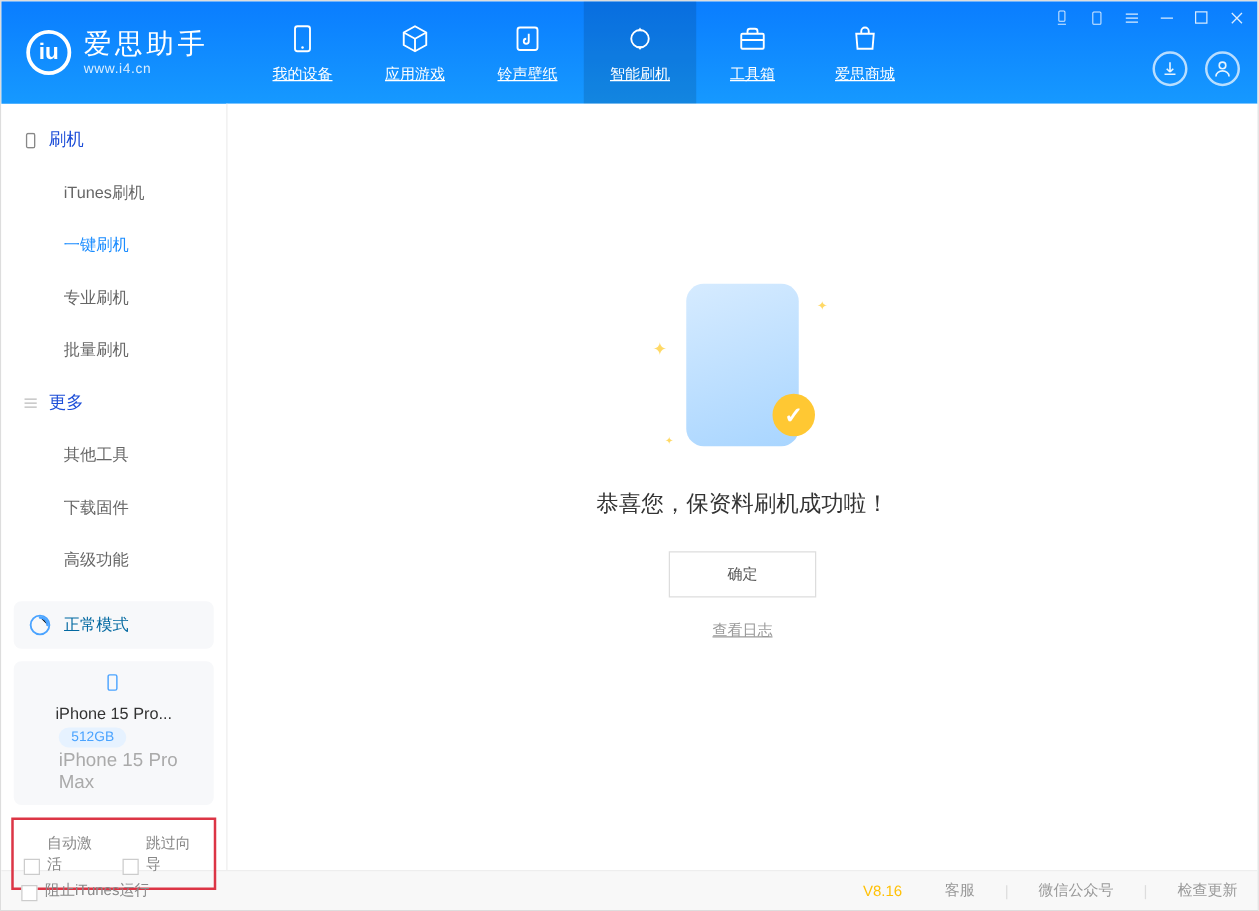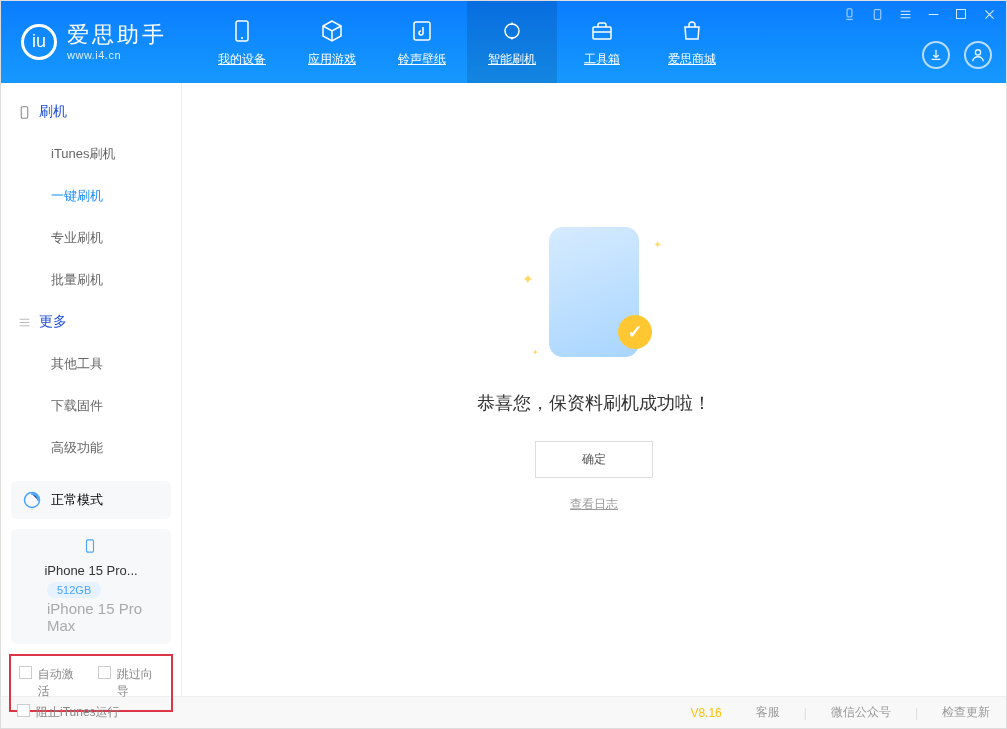--- a/index.html
+++ b/index.html
@@ -1,21 +1,21 @@
 <!DOCTYPE html>
 <html><head>
   <meta charset="utf-8">
   <style>
     * { margin: 0; padding: 0; box-sizing: border-box; font-family: "Microsoft YaHei", "PingFang SC", sans-serif; }
     body { width: 1007px; height: 729px; overflow: hidden; background: #fff; border: 1px solid #ddd; }
     
     
     .header { height: 82px; background: linear-gradient(to bottom, #0a7dff, #1699ff); display: flex; align-items: center; padding: 0 12px 0 20px; position: relative; }
     .logo-area { display: flex; align-items: center; gap: 10px; margin-right: 30px; }
-    .logo-circle { width: 36px; height: 36px; border: 3px solid #fff; border-radius: 50%; display: flex; align-items: center; justify-content: center; color: #fff; font-weight: normal; font-size: 18px; background: transparent; text-align: center; }
+    .logo-circle { width: 36px; height: 36px; border: 3px solid #fff; border-radius: 50%; display: flex; align-items: center; justify-content: center; color: #fff; font-weight: bold; font-size: 18px; background: transparent; text-align: center; }
     .logo-text { display: flex; flex-direction: column; line-height: 1.2; }
     .logo-title { color: #fff; font-size: 22px; font-weight: 500; letter-spacing: 3px; }
     .logo-sub { color: rgba(255,255,255,0.85); font-size: 11px; letter-spacing: 0.5px; }
     
     .nav { display: flex; height: 100%; }
     .nav-item { width: 90px; height: 100%; display: flex; flex-direction: column; align-items: center; justify-content: center; color: #fff; font-size: 12px; gap: 6px; cursor: pointer; text-decoration: underline; }
     .nav-item.active { background: rgba(0,0,0,0.12); }
     .nav-icon { width: 28px; height: 28px; display: flex; align-items: center; justify-content: center; }
     
     .window-controls { position: absolute; top: 6px; right: 10px; display: flex; gap: 14px; }
@@ -31,31 +31,31 @@
     .sidebar { width: 180px; background: #fff; display: flex; flex-direction: column; padding-top: 8px; }
     .side-group { padding: 0 0 0 0; }
     .side-header { display: flex; align-items: center; gap: 8px; padding: 12px 16px; font-size: 14px; color: #1d4ed8; font-weight: 500; }
     .side-header-icon { width: 14px; height: 14px; display: flex; align-items: center; justify-content: center; color: #888; }
     .side-item { padding: 12px 16px 12px 50px; font-size: 13px; color: #666; cursor: pointer; }
     .side-item.active { color: #1a8cff; }
     
     .sidebar-bottom { margin-top: auto; padding: 12px 10px 0; }
     .status-card { display: flex; align-items: center; gap: 10px; padding: 10px 12px; background: #f7f8fa; border-radius: 6px; margin-bottom: 10px; }
     .status-dot { width: 18px; height: 18px; display: flex; align-items: center; justify-content: center; }
-    .status-text { font-size: 13px; color: #000000; }
+    .status-text { font-size: 13px; color: #0369a1; }
     
     .device-card { padding: 10px 12px; background: #f7f8fa; border-radius: 6px; margin-bottom: 10px; }
     .device-row1 { display: flex; align-items: center; gap: 8px; flex-direction: column; }
     .device-icon { width: 16px; height: 16px; }
     .device-name { font-size: 13px; color: #333; font-weight: 500; }
     .device-badge { display: inline-block; background: #e6f2ff; color: #4aa3ff; font-size: 11px; padding: 2px 10px; border-radius: 9px; margin: 4px 0 2px 24px; }
     .device-sub { font-size: 15px; color: #aaa; margin-left: 24px; }
     
     .checkbox-row { display: flex; gap: 14px; padding: 10px 8px; border: 2px solid #dc3545; margin: 0 -2px 8px; }
-    .cb-item { display: flex; align-items: flex-start; gap: 6px; font-size: 12px; color: #888; cursor: pointer; }
+    .cb-item { display: flex; align-items: flex-end; gap: 6px; font-size: 12px; color: #888; cursor: pointer; }
     .cb-box { width: 13px; height: 13px; border: 1px solid #ccc; background: #fff; }
     
     
     .main { flex: 1; background: #fff; display: flex; flex-direction: column; align-items: center; justify-content: center; border-left: 1px solid #eee; position: relative; }
     .success-illustration { width: 160px; height: 140px; position: relative; margin-bottom: 24px; margin-top: -40px; }
     .phone-shape { width: 90px; height: 130px; border-radius: 14px; background: linear-gradient(160deg, #d6ebff, #a8d5ff); position: absolute; left: 35px; top: 0; }
     .check-circle { width: 34px; height: 34px; background: #ffc833; border-radius: 50%; position: absolute; right: 22px; bottom: 18px; display: flex; align-items: center; justify-content: center; color: #fff; font-size: 18px; font-weight: bold; }
     .sparkle { position: absolute; color: #ffd966; font-size: 14px; }
     
     .success-text { font-size: 18px; color: #333; font-weight: 500; margin-bottom: 26px; }

